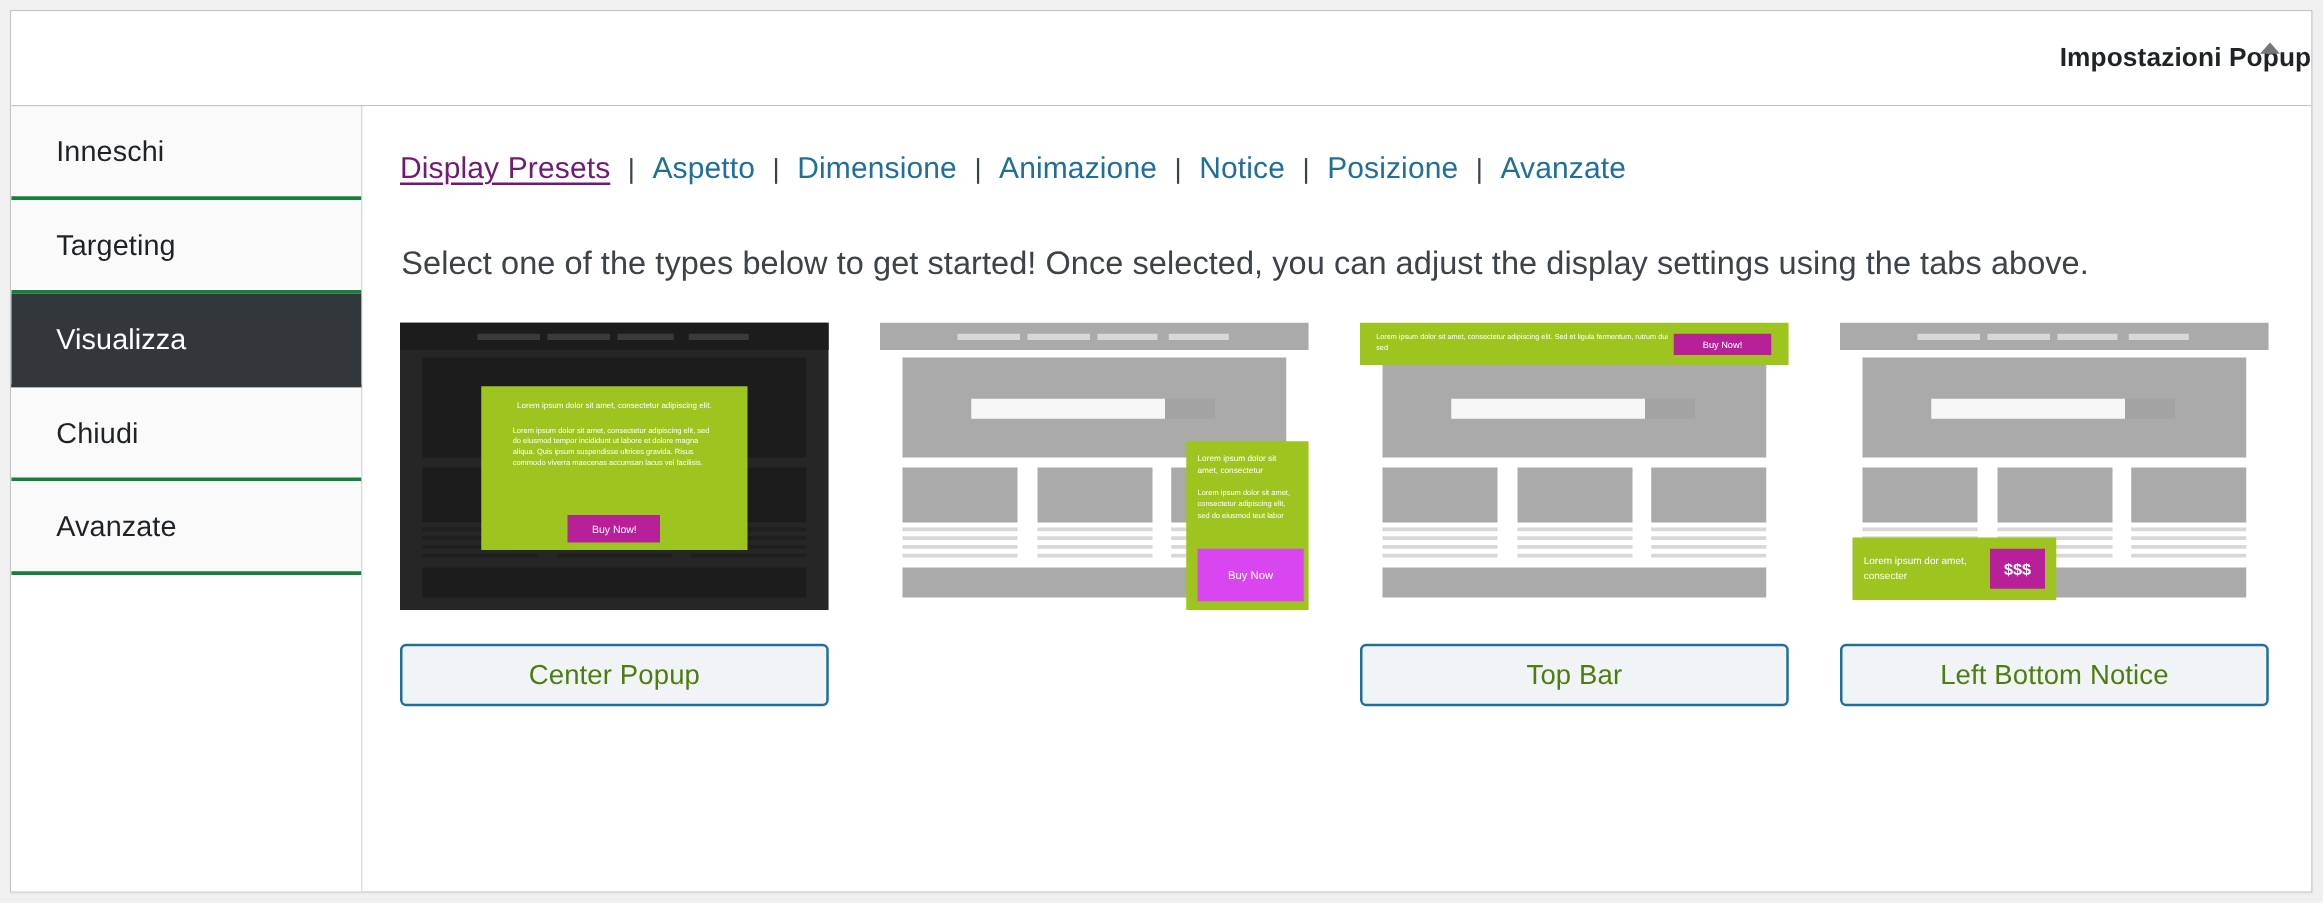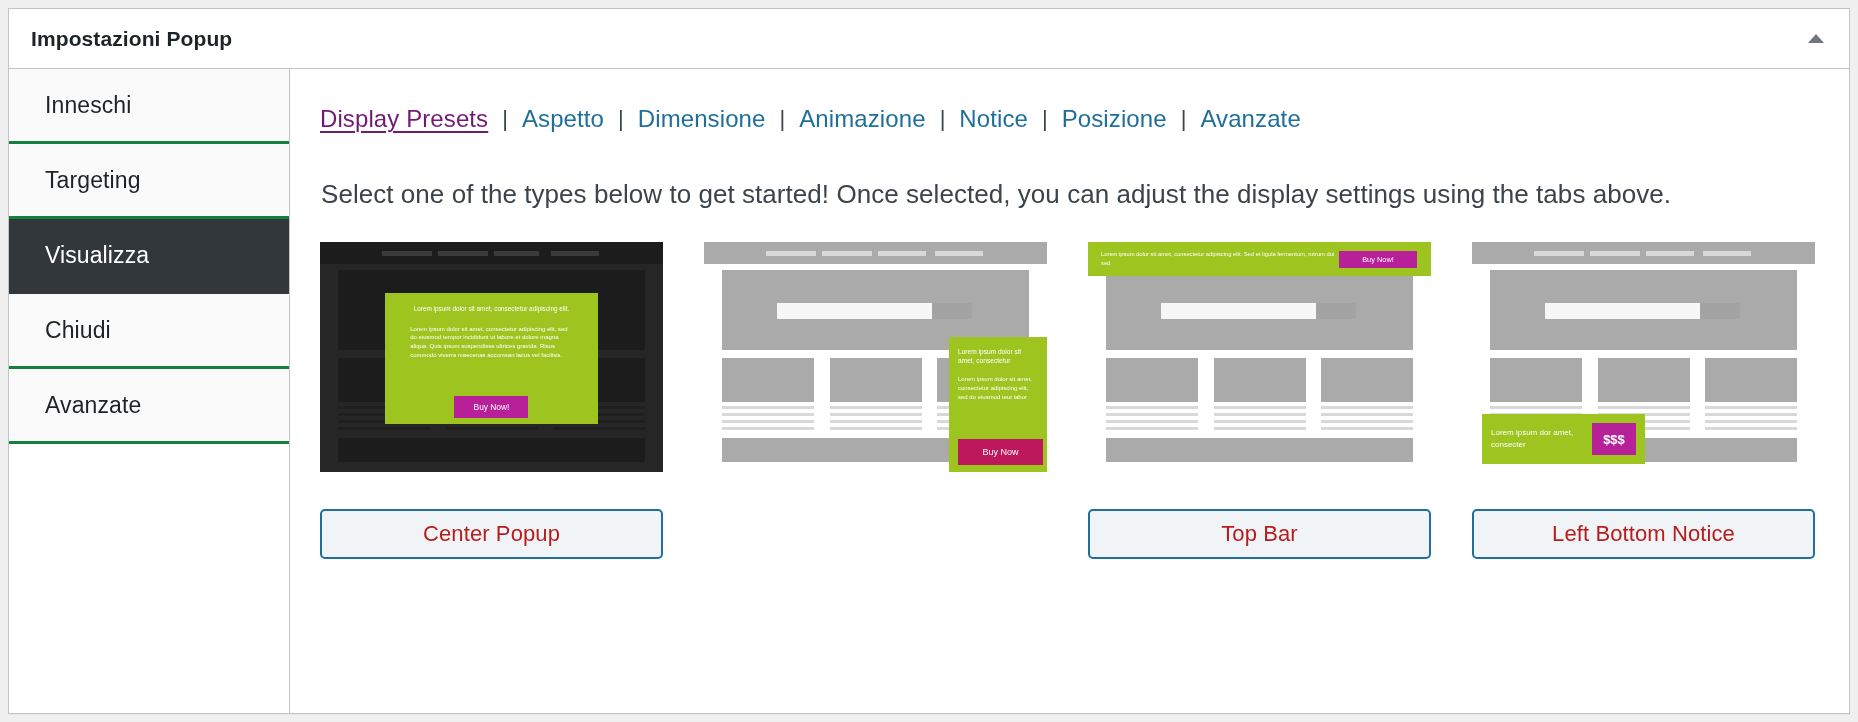--- a/index.html
+++ b/index.html
@@ -17,25 +17,26 @@
     width: 1842px; height: 706px;
     background: #ffffff;
     border: 1px solid #c3c4c7;
     box-shadow: 0 1px 1px rgba(0,0,0,.04);
     overflow: hidden;
   }
 
   
   .mb-header {
     position: relative;
-    height: 60px;
+    height: 76px;
     border-bottom: 1px solid #c3c4c7;
     background: #fff;
     display: flex;
     align-items: center;
+    justify-content: flex-end;
   }
   .mb-title {
     font-size: 21px;
     font-weight: bold;
     color: #1d2327;
     padding-left: 22px;
     letter-spacing: .1px;
   }
   .mb-toggle {
     position: absolute;
@@ -139,27 +140,27 @@
 
   .thumb {
     width: 343px;
     height: 230px;
     overflow: hidden;
     position: relative;
     background: #ffffff;
   }
 
   .pick-btn {
-    margin-top: 37px;
+    margin-top: 27px;
     width: 343px;
     height: 50px;
     background: #f1f4f6;
     border: 2px solid #1f6f9a;
     border-radius: 5px;
-    color: #b91c1c;
+    color: #4d7c0f;
     font-size: 22px;
     font-family: "Liberation Sans", sans-serif;
     cursor: pointer;
     display: flex;
     align-items: center;
     justify-content: center;
     letter-spacing: .1px;
   }
 
   
@@ -251,22 +252,22 @@
     right: 0; bottom: 0;
     width: 98px; height: 135px;
     background: #9ec41f;
     padding: 10px 9px 0 9px;
   }
   .si-head { font-size: 6.6px; line-height: 1.4; color: #fff; margin-bottom: 10px; }
   .si-body { font-size: 6px; line-height: 1.5; color: #fff; }
   .si-btn {
     position: absolute;
     left: 9px; right: 4px; bottom: 7px;
-    height: 26px;
-    background: #be185d; color: #fff;
+    height: 42px;
+    background: #d946ef; color: #fff;
     font-size: 9px;
     display: flex; align-items: center; justify-content: center;
   }
 
   
   .topbar {
     position: absolute;
     left: 0; right: 0; top: 0;
     height: 34px;
     background: #9ec41f;

